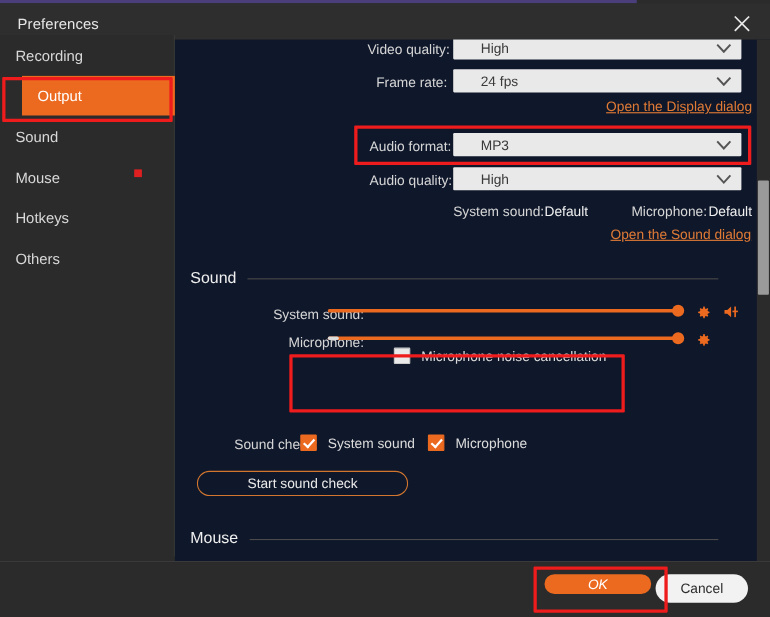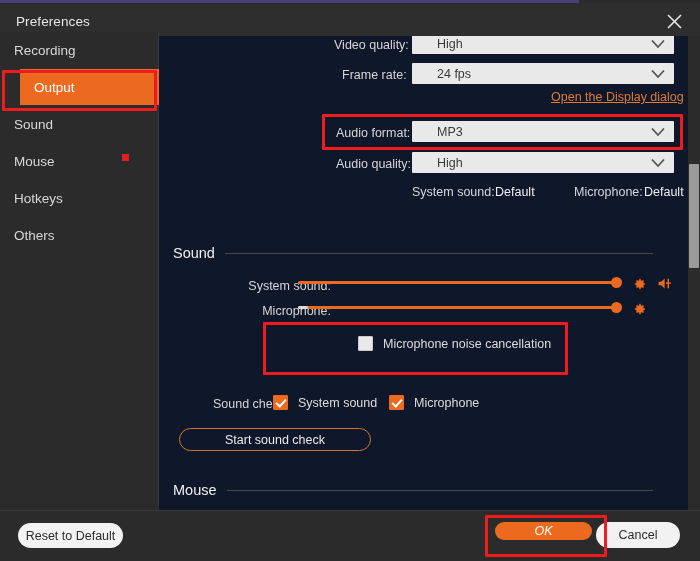--- a/index.html
+++ b/index.html
@@ -357,20 +357,21 @@
       <svg class="chev" width="14" height="9" viewBox="0 0 14 9">
         <polyline points="1,1 7,7.5 13,1" fill="none" stroke="#555" stroke-width="1.8"></polyline>
       </svg>
     </div>
 
     <div class="plain" style="left:253px; top:149px;">System sound:</div>
     <div class="plain" style="left:336px; top:149px; color:#efefef;">Default</div>
     <div class="plain" style="left:415px; top:149px;">Microphone:</div>
     <div class="plain" style="left:485px; top:149px; color:#efefef;">Default</div>
 
+    <div class="link" style="left:396px; top:170px;">Open the Sound dialog</div>
 
     <div class="section" style="left:14px; top:209px;">
       <span class="section-title">Sound</span>
       <span class="section-rule"></span>
     </div>
 
     <div class="flabel" style="left:68px; top:243px; width:104px; text-align:right;">System sound:</div>
     <div class="slider-wrap" style="left:139px; top:240px; width:330px;">
       <div class="track" style="width:320px;"></div>
       <div class="knob" style="left:313px;"></div>
@@ -389,21 +390,21 @@
     <div class="slider-wrap" style="left:139px; top:265px; width:330px;">
       <div class="track" style="width:320px;"></div>
       <div class="track-head"></div>
       <div class="knob" style="left:313px;"></div>
     </div>
     <svg class="gear" style="left:472px; top:265px;" width="16" height="16" viewBox="0 0 24 24">
       <path fill="#ec6a20" d="M12 8a4 4 0 100 8 4 4 0 000-8zm0 6.2A2.2 2.2 0 1112 9.8a2.2 2.2 0 010 4.4z"></path>
       <path fill="#ec6a20" d="M21 12.9v-1.8l-2.1-.5a7 7 0 00-.6-1.4l1.1-1.8-1.3-1.3-1.8 1.1a7 7 0 00-1.4-.6L14.4 4h-1.8l-.5 2.6a7 7 0 00-1.4.6L8.9 6.1 7.6 7.4l1.1 1.8a7 7 0 00-.6 1.4L5.5 11.1v1.8l2.6.5a7 7 0 00.6 1.4l-1.1 1.8 1.3 1.3 1.8-1.1a7 7 0 001.4.6l.5 2.6h1.8l.5-2.6a7 7 0 001.4-.6l1.8 1.1 1.3-1.3-1.1-1.8a7 7 0 00.6-1.4l2.1-.5z"></path>
     </svg>
 
-    <div class="cb-row" style="left:160px; top:300px;padding-left:39px;">
+    <div class="cb-row" style="left:160px; top:280px;padding-left:39px;">
       <span class="cb"></span>
       <span class="cb-label">Microphone noise cancellation</span>
     </div>
 
     <div class="flabel" style="left:54px; top:361px; width:100px; text-align:left;">Sound check:</div>
     <div class="cb-row" style="left:114px; top:359px;">
       <span class="cb checked"></span>
       <span class="cb-label">System sound</span>
     </div>
     <div class="cb-row" style="left:230px; top:359px;">
@@ -421,23 +422,20 @@
     </div>
 
   </div>
 
   <div class="sbar-track">
     <div class="sbar-thumb" style="top:128px; height:104px;"></div>
   </div>
 
   <div class="footer-rule"></div>
   <div class="footer">
-    <div class="pill pill-light" style="left:18px; top:12px; width:105px; height:25px;">
-      <span>Reset to Default</span>
-    </div>
     <div class="pill pill-accent" style="left:495px; top:11px; width:97px; height:18px;font-style:italic;">
       <span>OK</span>
     </div>
     <div class="pill pill-light" style="left:596px; top:11px; width:84px; height:26px;">
       <span>Cancel</span>
     </div>
   </div>
 
   <div class="hl" style="left:2px;   top:70px;  width:155px; height:41px;"></div>
   <div class="hl" style="left:322px; top:114px; width:361px; height:36px;"></div>

